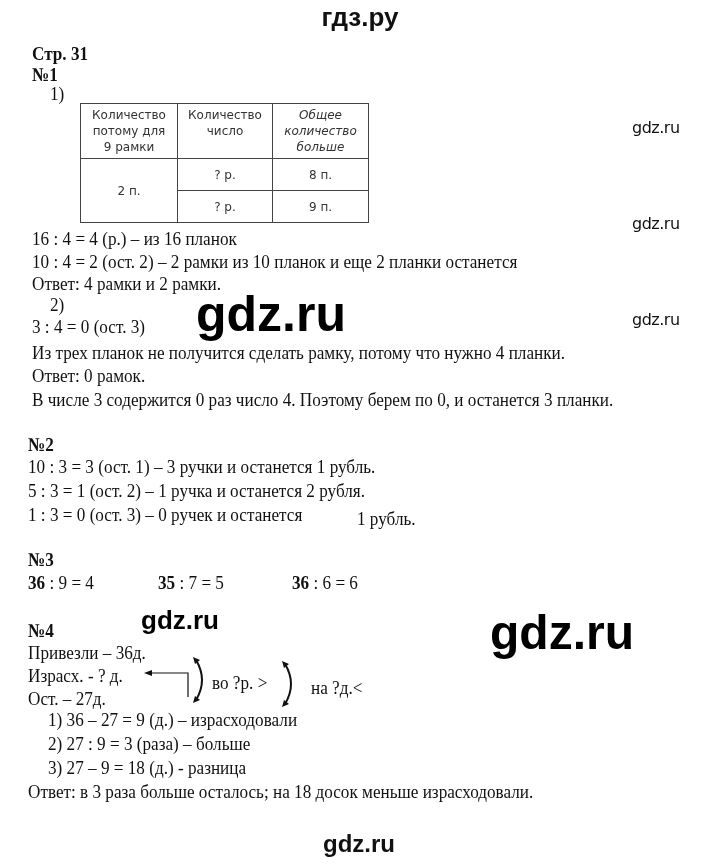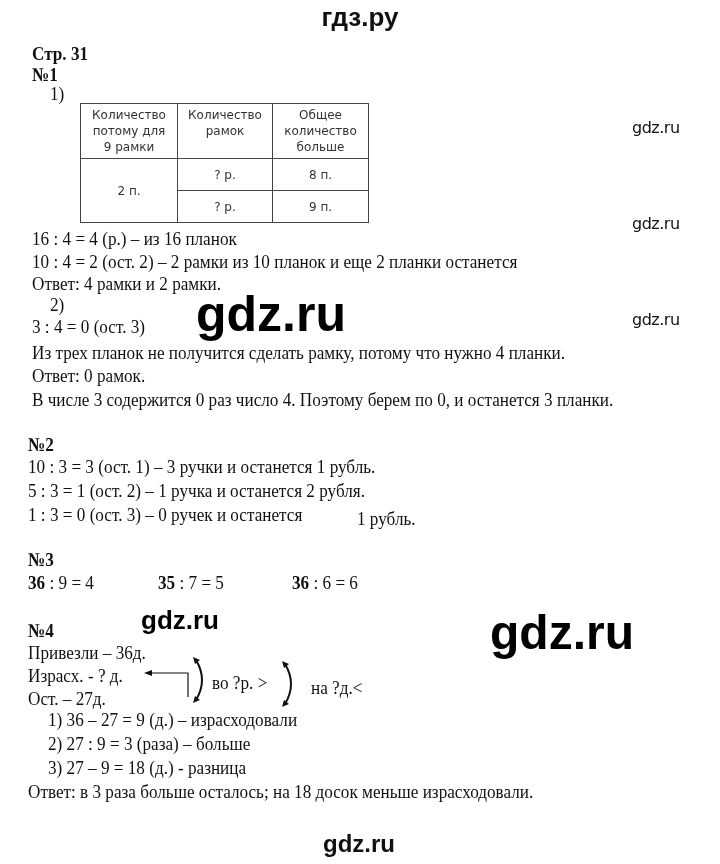--- a/index.html
+++ b/index.html
@@ -26,23 +26,23 @@
 <table class="data">
   <tbody>
       <tr style="height:55px;">
     <td style="width:96px;">
       <div>Количество</div>
       <div>потому для</div>
       <div>9 рамки</div>
     </td>
     <td style="width:94px; vertical-align:top; padding-top:3px;">
       <div>Количество</div>
-      <div>рамок</div>
+      <div>число</div>
     </td>
-    <td style="width:95px;">
+    <td style="width:95px;font-style:italic;">
       <div>Общее</div>
       <div>количество</div>
       <div>больше</div>
     </td>
   </tr>
   <tr style="height:32px;">
     <td rowspan="2">2 п.</td>
     <td>? р.</td>
     <td>8 п.</td>
   </tr>

